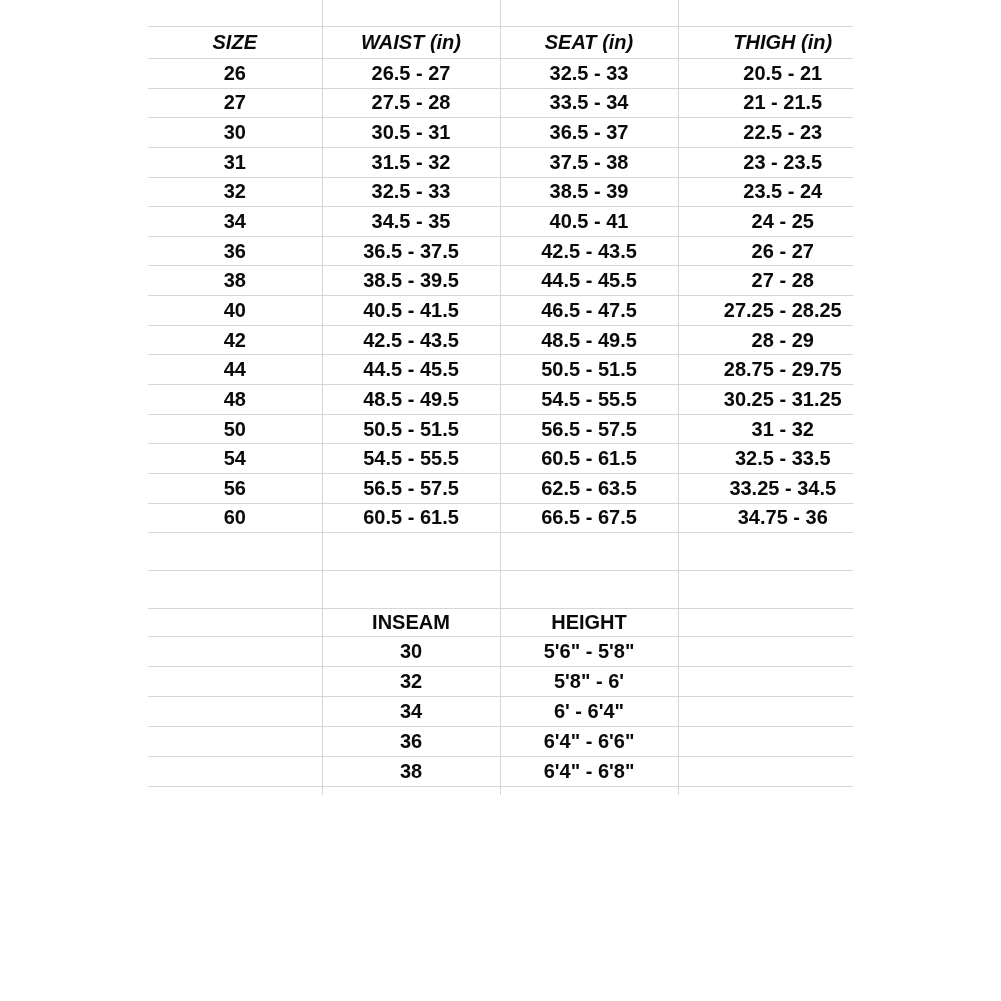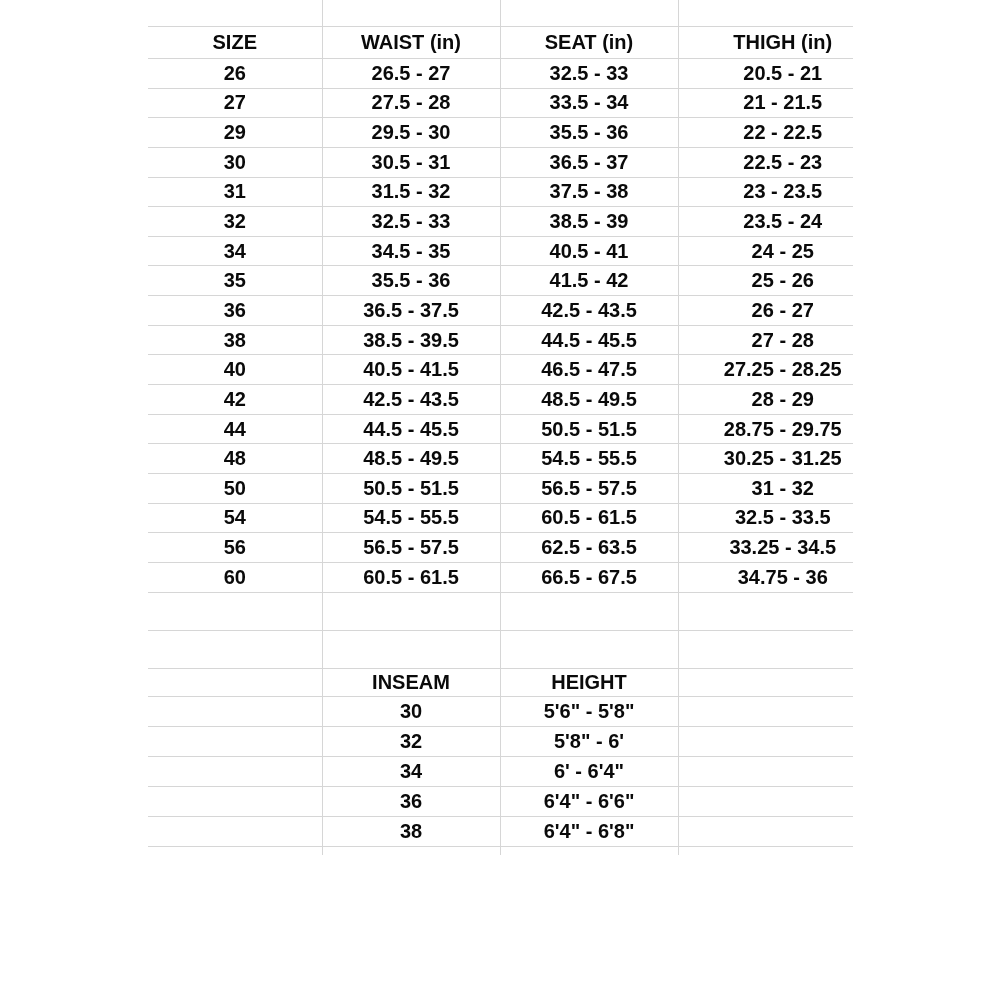--- a/index.html
+++ b/index.html
@@ -29,21 +29,21 @@
     border-right:1px solid var(--grid);
     border-bottom:1px solid var(--grid);
     font-size:20px;
     font-weight:bold;
     color:var(--text);
     white-space:nowrap;
     overflow:hidden;
   }
   td:last-child{border-right:none;padding-left:34px;}
   tr.r-spacer-top td{height:26px;}
-  tr.r-header td{height:31px;}
+  tr.r-header td{height:31px;font-style:italic;}
   tr.r-data td{height:28.65px;}
   tr.r-empty td{height:37px;}
   tr.r-bheader td{height:27px;}
   tr.r-bdata td{height:29px;}
   tr.r-spacer-bottom td{height:8px;border-bottom:none;}
 </style>
 </head>
 <body>
 
 <table class="sheet">
@@ -72,26 +72,20 @@
         <td>32.5 - 33</td>
         <td>20.5 - 21</td>
       </tr>
       <tr class="r-data">
         <td>27</td>
         <td>27.5 - 28</td>
         <td>33.5 - 34</td>
         <td>21 - 21.5</td>
       </tr>
       <tr class="r-data">
-        <td>29</td>
-        <td>29.5 - 30</td>
-        <td>35.5 - 36</td>
-        <td>22 - 22.5</td>
-      </tr>
-      <tr class="r-data">
         <td>30</td>
         <td>30.5 - 31</td>
         <td>36.5 - 37</td>
         <td>22.5 - 23</td>
       </tr>
       <tr class="r-data">
         <td>31</td>
         <td>31.5 - 32</td>
         <td>37.5 - 38</td>
         <td>23 - 23.5</td>
@@ -102,26 +96,20 @@
         <td>38.5 - 39</td>
         <td>23.5 - 24</td>
       </tr>
       <tr class="r-data">
         <td>34</td>
         <td>34.5 - 35</td>
         <td>40.5 - 41</td>
         <td>24 - 25</td>
       </tr>
       <tr class="r-data">
-        <td>35</td>
-        <td>35.5 - 36</td>
-        <td>41.5 - 42</td>
-        <td>25 - 26</td>
-      </tr>
-      <tr class="r-data">
         <td>36</td>
         <td>36.5 - 37.5</td>
         <td>42.5 - 43.5</td>
         <td>26 - 27</td>
       </tr>
       <tr class="r-data">
         <td>38</td>
         <td>38.5 - 39.5</td>
         <td>44.5 - 45.5</td>
         <td>27 - 28</td>

